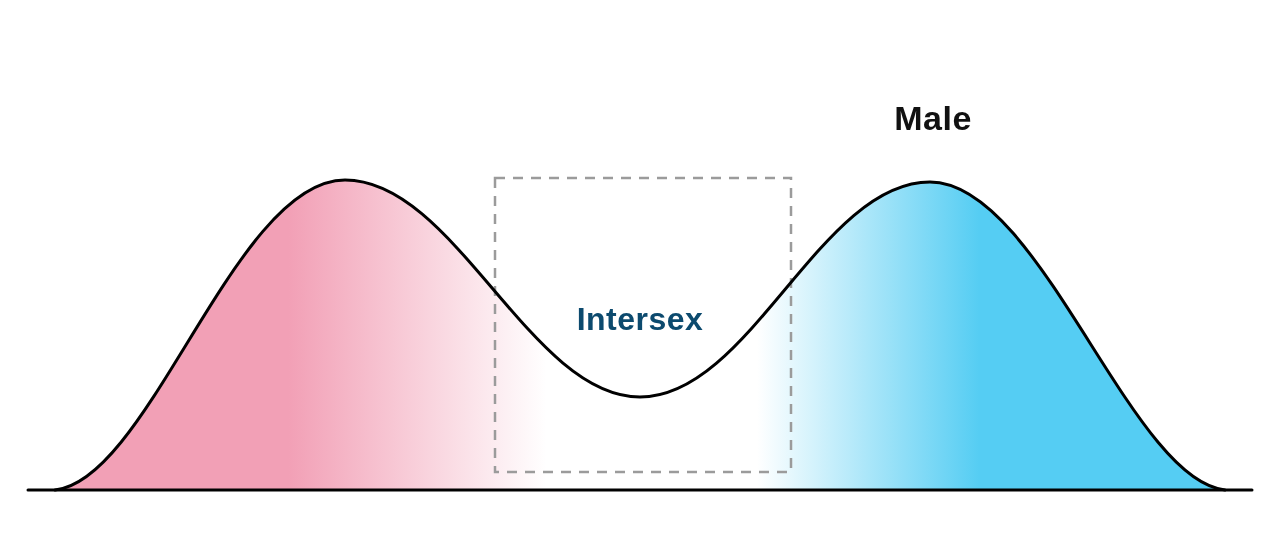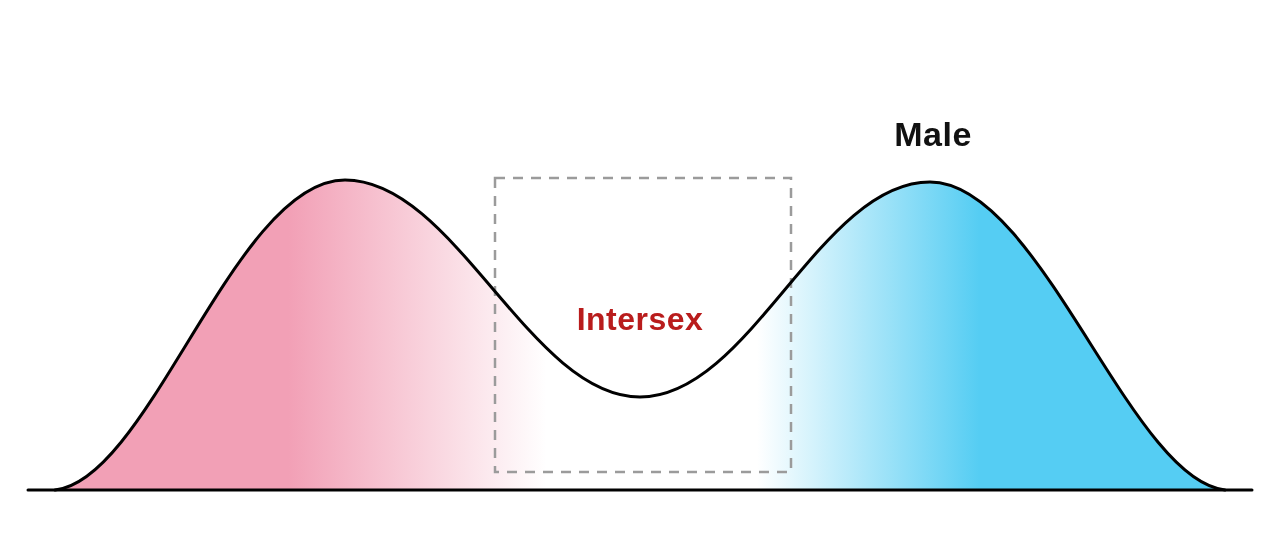--- a/index.html
+++ b/index.html
@@ -25,30 +25,30 @@
     position: absolute;
     transform: translateX(-50%);
     font-size: 34px;
     font-weight: 600;
     letter-spacing: 0.5px;
     color: #111111;
     white-space: nowrap;
     line-height: 1;
   }
   .label-female { left: 345px; top: 101px; }
-  .label-male   { left: 933px; top: 101px; margin-top: 16px; }
+  .label-male   { left: 933px; top: 101px; }
   .label-intersex {
     position: absolute;
     left: 640px;
     top: 303px;
     transform: translateX(-50%);
     font-size: 32px;
     font-weight: 600;
     letter-spacing: 0.5px;
-    color: #b91c1c;
+    color: #0c4a6e;
     white-space: nowrap;
     line-height: 1;
   }
 </style>
 </head>
 <body>
 
 <div class="canvas">
 
   <svg width="1280" height="538" viewBox="0 0 1280 538">

